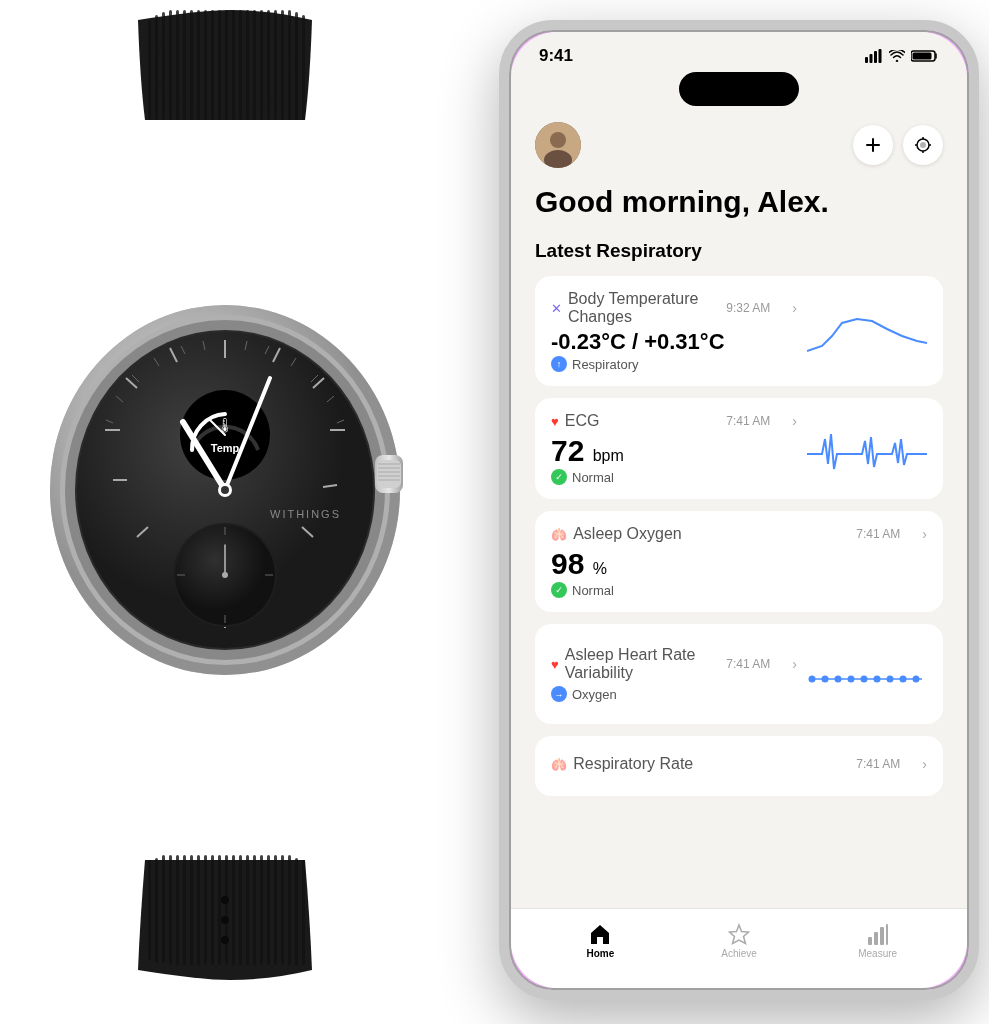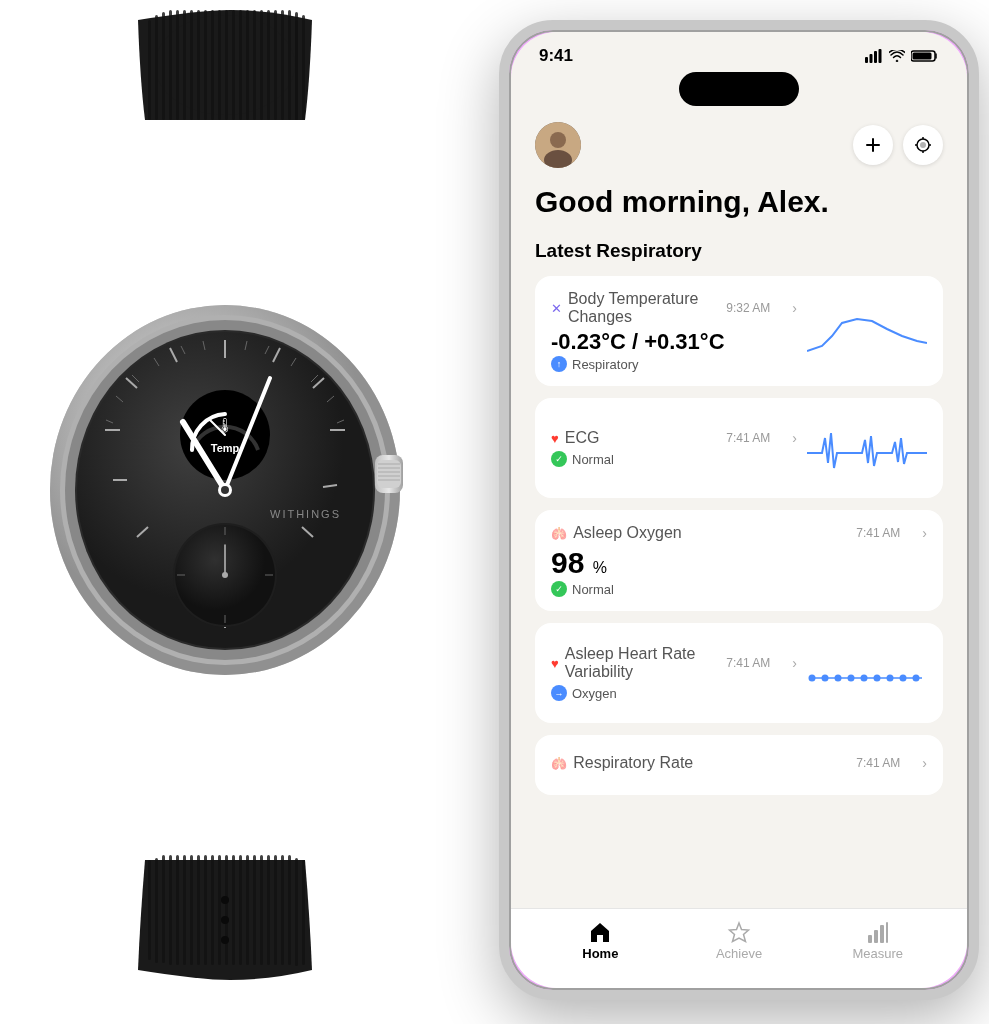--- a/index.html
+++ b/index.html
@@ -261,21 +261,21 @@
     .nav-item {
       display: flex;
       flex-direction: column;
       align-items: center;
       gap: 3px;
       cursor: pointer;
       flex: 1;
     }
 
     .nav-label {
-      font-size: 13px;
+      font-size: 10px;
       font-weight: 500;
     }
 
     .nav-label.active { color: #000; font-weight: 600; }
     .nav-label.inactive { color: #aaa; }
 
     
     .chevron {
       font-size: 14px;
       color: #aaa;
@@ -576,20 +576,21 @@
               <div class="card-header">
                 <div class="card-title-row">
                   <span style="color:#ff3b30;font-size:13px;">♥</span>
                   <span class="card-title">ECG</span>
                 </div>
                 <div class="card-time-row">
                   <span class="card-time">7:41 AM</span>
                   <span class="chevron">›</span>
                 </div>
               </div>
+              <div class="card-value">72 <span class="unit">bpm</span></div>
               <div class="card-status">
                 <div class="status-dot green">✓</div>
                 <span>Normal</span>
               </div>
             </div>
             <div class="card-chart">
               <svg viewBox="0 0 120 60" width="120" height="60">
                 <polyline class="sparkline sparkline-blue" points="0,35 10,35 15,35 18,20 21,45 24,15 27,50 30,35 35,35 50,35 55,35 58,22 61,45 64,18 67,48 70,35 80,35 85,35 88,24 91,44 94,20 97,46 100,35 110,35 120,35"></polyline>
               </svg>
             </div>

